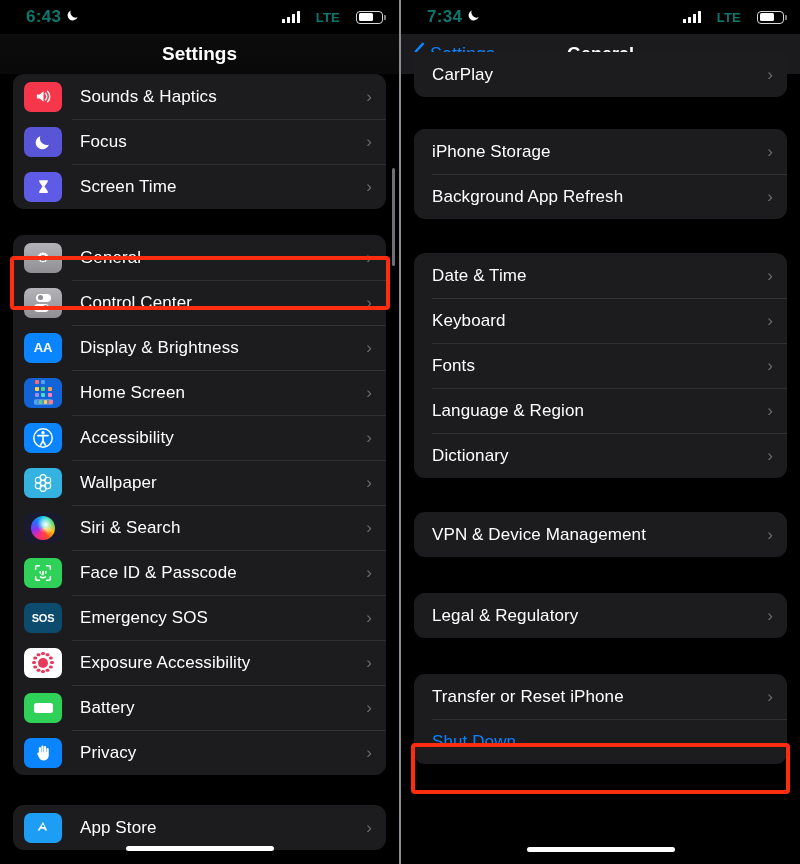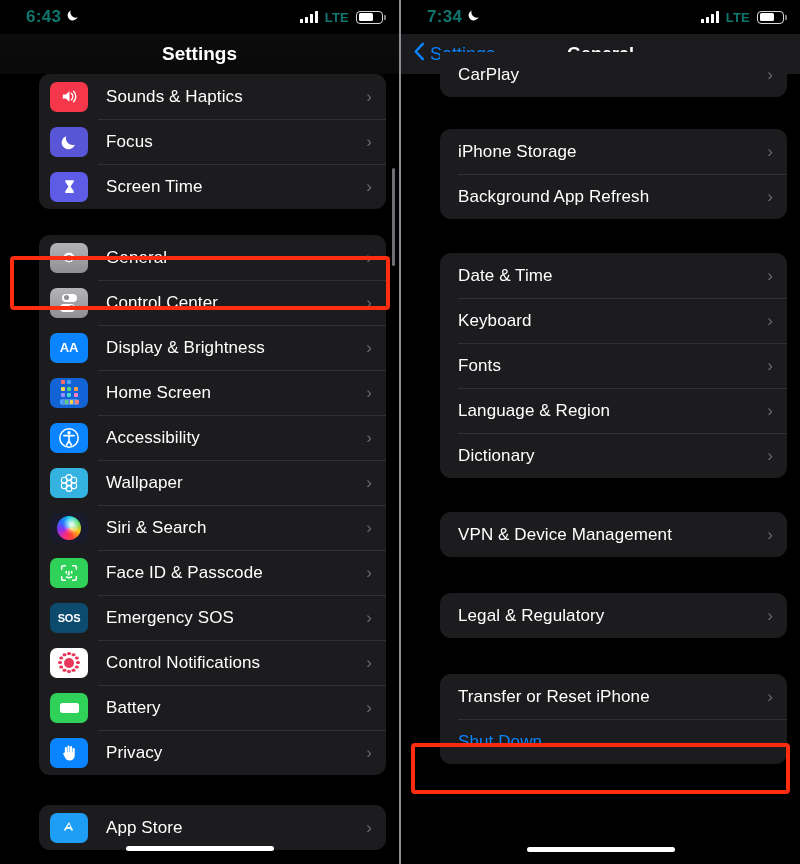--- a/index.html
+++ b/index.html
@@ -32,21 +32,21 @@
     height: 34px;
     display: flex;
     align-items: center;
     justify-content: space-between;
     padding: 0 16px 0 26px;
     color: #0f766e;
   }
   .sb-left { display: flex; align-items: center; gap: 5px; }
   .sb-time { font-size: 17px; font-weight: bold; letter-spacing: .3px; }
   .moon-icon { display:block; }
-  .sb-right { display: flex; align-items: center; gap: 7px; text-align: center; }
+  .sb-right { display: flex; align-items: center; gap: 16px; text-align: center; }
   .bars { display: flex; align-items: flex-end; gap: 2px; height: 12px; }
   .bars i { display:block; width: 3px; background:#fff; border-radius: .5px; }
   .bars i:nth-child(1){ height:4px; }
   .bars i:nth-child(2){ height:6px; }
   .bars i:nth-child(3){ height:9px; }
   .bars i:nth-child(4){ height:12px; background:#fff; }
   .lte { font-size: 13px; font-weight: bold; letter-spacing: .2px; }
   .battery { position: relative; width: 27px; height: 13px; }
   .battery .shell {
     position:absolute; inset:0;
@@ -82,21 +82,21 @@
     color: #0a84ff; font-size: 18px;
   }
   .chev-back { display:block; }
   .nav-title-right {
     position:absolute; left:0; right:0; text-align:center;
     color:#fff; font-size:18px; font-weight:bold;
     pointer-events:none;
   }
 
   
-  .list-area { position: relative; padding-left: 26px; }
+  .list-area { position: relative; }
   .group {
     background: #1c1c1e;
     border-radius: 11px;
     margin: 0 13px;
     overflow: hidden;
   }
   .group.cut-top { border-radius: 0 0 11px 11px; }
   .row {
     position: relative;
     display: flex;
@@ -433,21 +433,21 @@
               <span class="exp-dot" style="transform:translate(7.8px,4.5px)"></span>
               <span class="exp-dot" style="transform:translate(4.5px,7.8px)"></span>
               <span class="exp-dot" style="transform:translate(0px,9px)"></span>
               <span class="exp-dot" style="transform:translate(-4.5px,7.8px)"></span>
               <span class="exp-dot" style="transform:translate(-7.8px,4.5px)"></span>
               <span class="exp-dot" style="transform:translate(-9px,0px)"></span>
               <span class="exp-dot" style="transform:translate(-7.8px,-4.5px)"></span>
               <span class="exp-dot" style="transform:translate(-4.5px,-7.8px)"></span>
             </span>
           </span>
-          <span class="row-label">Control Notifications</span>
+          <span class="row-label">Exposure Accessibility</span>
           <span class="chev">›</span>
         </div>
 
         <div class="row">
           <span class="appicon ic-battery">
             <span class="bat-glyph"></span>
           </span>
           <span class="row-label">Battery</span>
           <span class="chev">›</span>
         </div>

